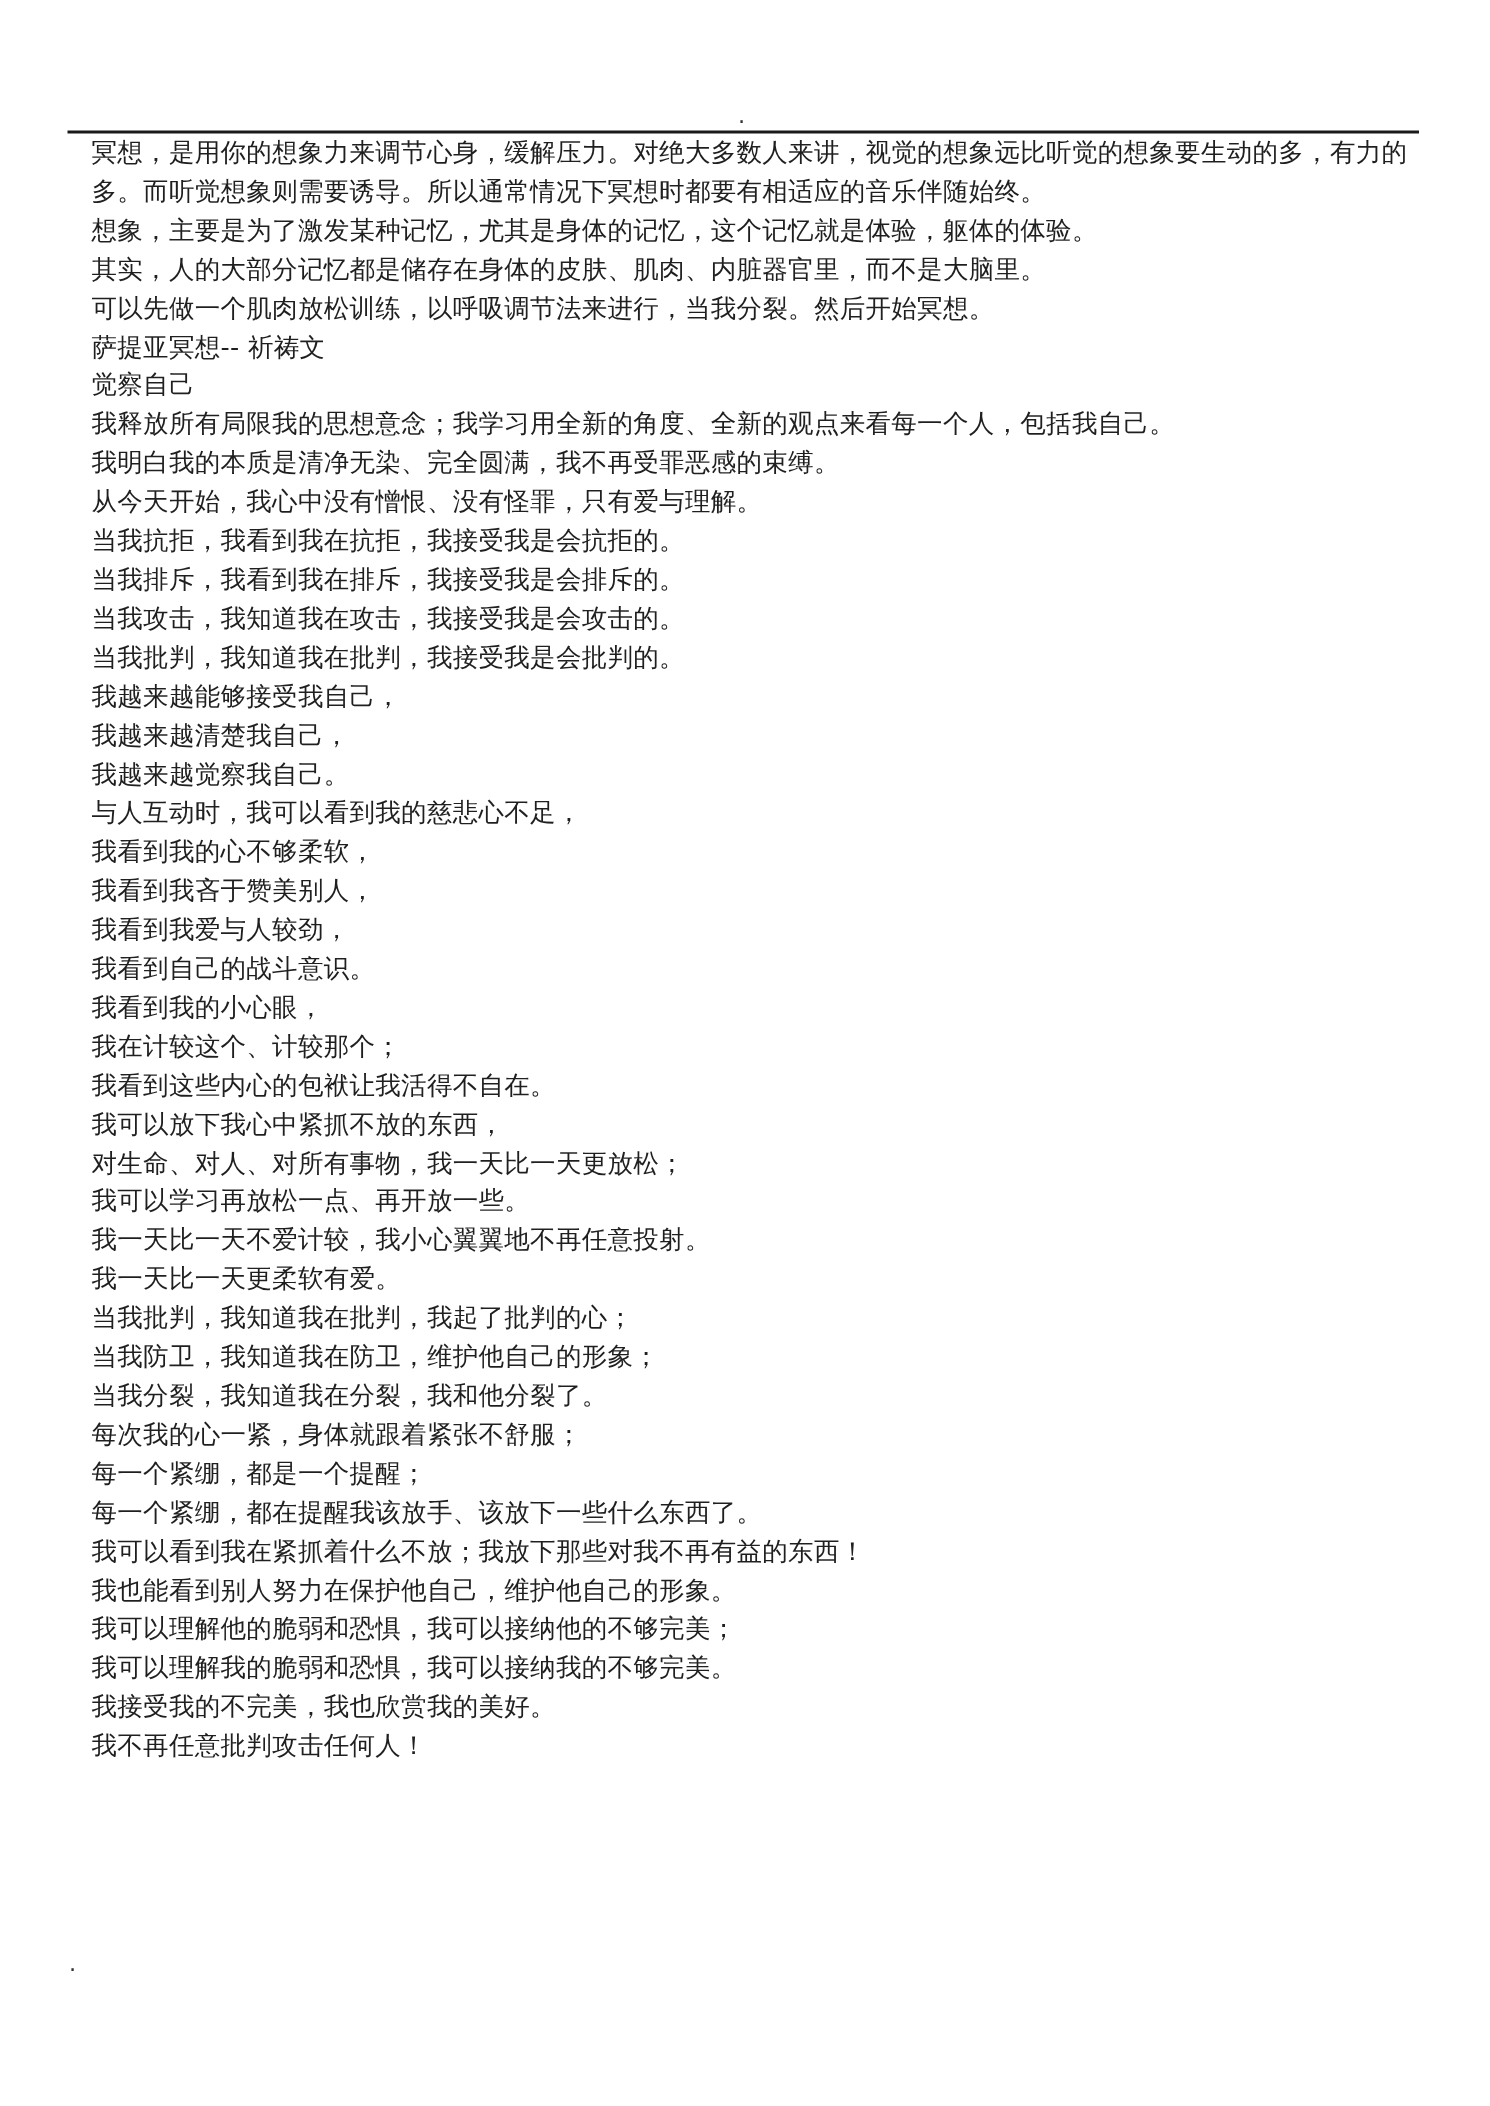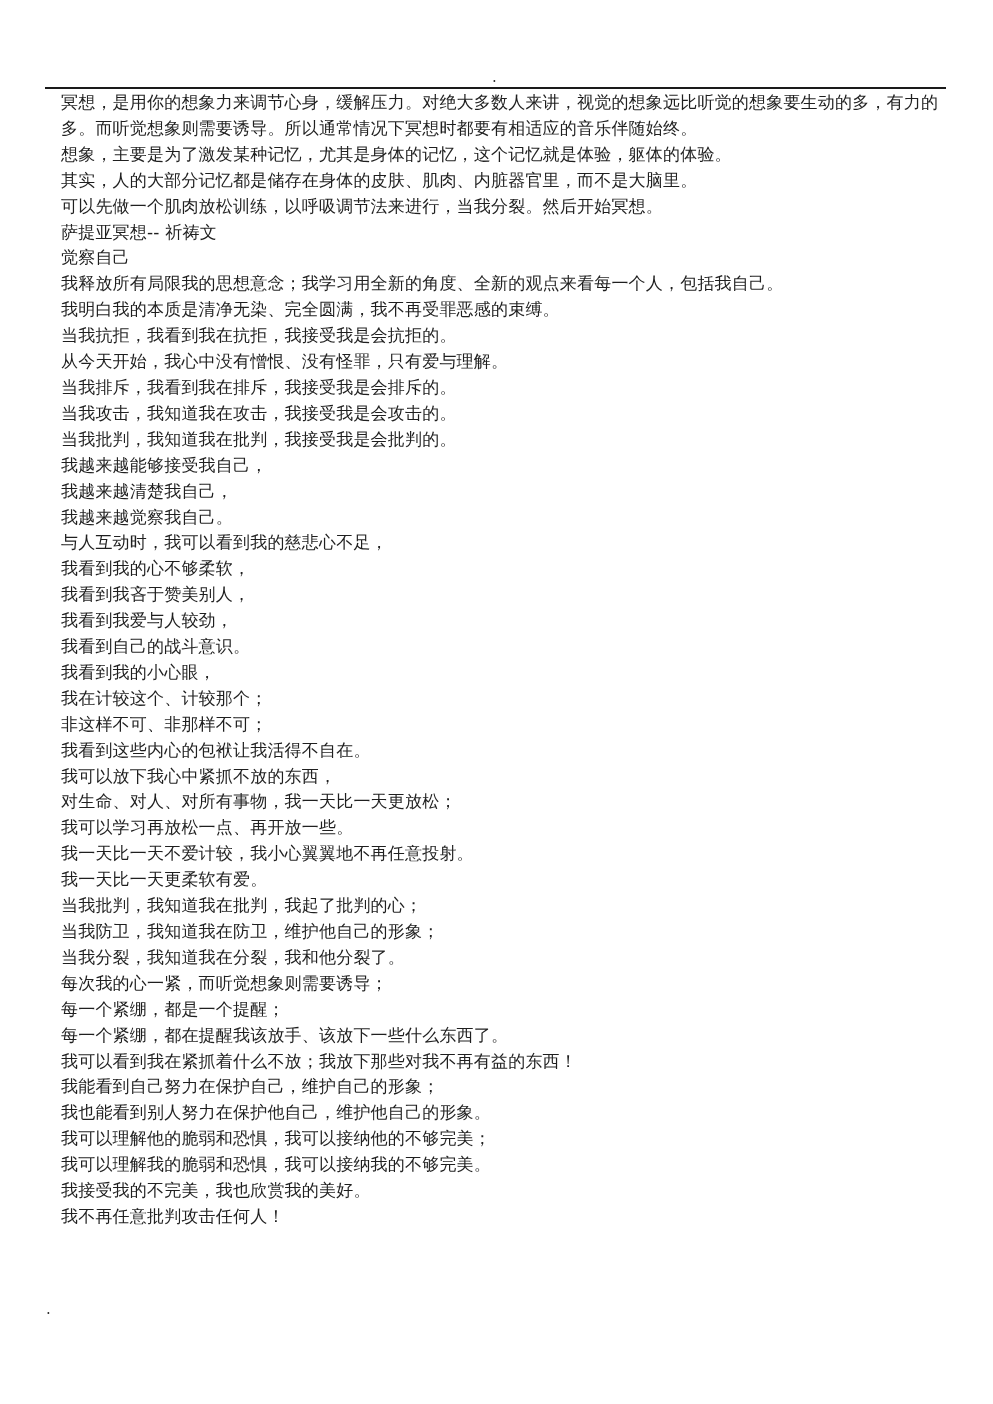--- a/index.html
+++ b/index.html
@@ -70,50 +70,48 @@
   <div class="doc">
       <p class="line">冥想，是用你的想象力来调节心身，缓解压力。对绝大多数人来讲，视觉的想象远比听觉的想象要生动的多，有力的</p>
       <p class="line">多。而听觉想象则需要诱导。所以通常情况下冥想时都要有相适应的音乐伴随始终。</p>
       <p class="line">想象，主要是为了激发某种记忆，尤其是身体的记忆，这个记忆就是体验，躯体的体验。</p>
       <p class="line">其实，人的大部分记忆都是储存在身体的皮肤、肌肉、内脏器官里，而不是大脑里。</p>
       <p class="line">可以先做一个肌肉放松训练，以呼吸调节法来进行，当我分裂。然后开始冥想。</p>
       <p class="line">萨提亚冥想-- 祈祷文</p>
       <p class="line">觉察自己</p>
       <p class="line">我释放所有局限我的思想意念；我学习用全新的角度、全新的观点来看每一个人，包括我自己。</p>
       <p class="line">我明白我的本质是清净无染、完全圆满，我不再受罪恶感的束缚。</p>
+      <p class="line">从今天开始，我心中没有憎恨、没有怪罪，只有爱与理解。</p>
       <p class="line">当我抗拒，我看到我在抗拒，我接受我是会抗拒的。</p>
-      <p class="line">从今天开始，我心中没有憎恨、没有怪罪，只有爱与理解。</p>
       <p class="line">当我排斥，我看到我在排斥，我接受我是会排斥的。</p>
       <p class="line">当我攻击，我知道我在攻击，我接受我是会攻击的。</p>
       <p class="line">当我批判，我知道我在批判，我接受我是会批判的。</p>
       <p class="line">我越来越能够接受我自己，</p>
       <p class="line">我越来越清楚我自己，</p>
       <p class="line">我越来越觉察我自己。</p>
       <p class="line">与人互动时，我可以看到我的慈悲心不足，</p>
       <p class="line">我看到我的心不够柔软，</p>
       <p class="line">我看到我吝于赞美别人，</p>
       <p class="line">我看到我爱与人较劲，</p>
       <p class="line">我看到自己的战斗意识。</p>
       <p class="line">我看到我的小心眼，</p>
       <p class="line">我在计较这个、计较那个；</p>
-      <p class="line">非这样不可、非那样不可；</p>
       <p class="line">我看到这些内心的包袱让我活得不自在。</p>
       <p class="line">我可以放下我心中紧抓不放的东西，</p>
       <p class="line">对生命、对人、对所有事物，我一天比一天更放松；</p>
       <p class="line">我可以学习再放松一点、再开放一些。</p>
       <p class="line">我一天比一天不爱计较，我小心翼翼地不再任意投射。</p>
       <p class="line">我一天比一天更柔软有爱。</p>
       <p class="line">当我批判，我知道我在批判，我起了批判的心；</p>
       <p class="line">当我防卫，我知道我在防卫，维护他自己的形象；</p>
       <p class="line">当我分裂，我知道我在分裂，我和他分裂了。</p>
-      <p class="line">每次我的心一紧，而听觉想象则需要诱导；</p>
+      <p class="line">每次我的心一紧，身体就跟着紧张不舒服；</p>
       <p class="line">每一个紧绷，都是一个提醒；</p>
       <p class="line">每一个紧绷，都在提醒我该放手、该放下一些什么东西了。</p>
       <p class="line">我可以看到我在紧抓着什么不放；我放下那些对我不再有益的东西！</p>
-      <p class="line">我能看到自己努力在保护自己，维护自己的形象；</p>
       <p class="line">我也能看到别人努力在保护他自己，维护他自己的形象。</p>
       <p class="line">我可以理解他的脆弱和恐惧，我可以接纳他的不够完美；</p>
       <p class="line">我可以理解我的脆弱和恐惧，我可以接纳我的不够完美。</p>
       <p class="line">我接受我的不完美，我也欣赏我的美好。</p>
       <p class="line">我不再任意批判攻击任何人！</p>
     </div>
 
   <span class="stray-dot bottom">.</span>
 </div>
 

